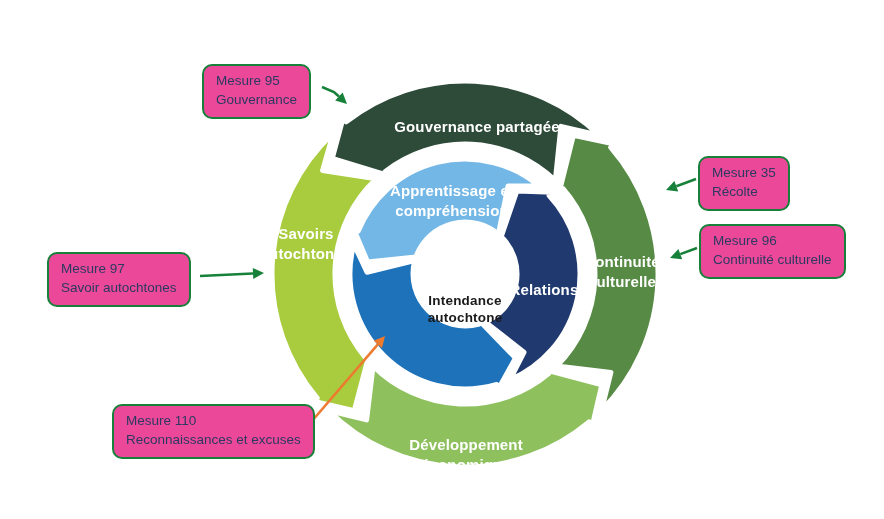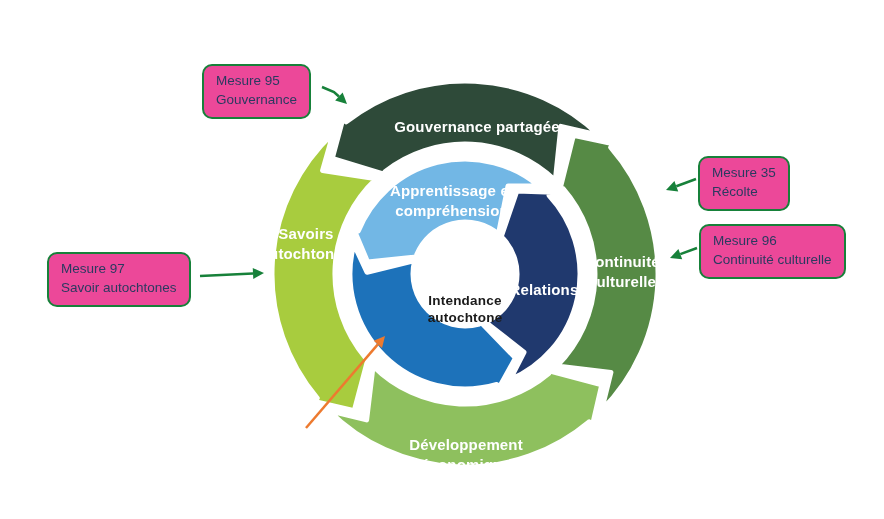--- a/index.html
+++ b/index.html
@@ -89,14 +89,18 @@
     <div>Récolte</div>
   </div>
   <div class="callout" id="callout-mesure-96">
     <div>Mesure 96</div>
     <div>Continuité culturelle</div>
   </div>
   <div class="callout" id="callout-mesure-97">
     <div>Mesure 97</div>
     <div>Savoir autochtones</div>
   </div>
+  <div class="callout" id="callout-mesure-110">
+    <div>Mesure 110</div>
+    <div>Reconnaissances et excuses</div>
+  </div>
 
 </div>
 
 </body></html>

